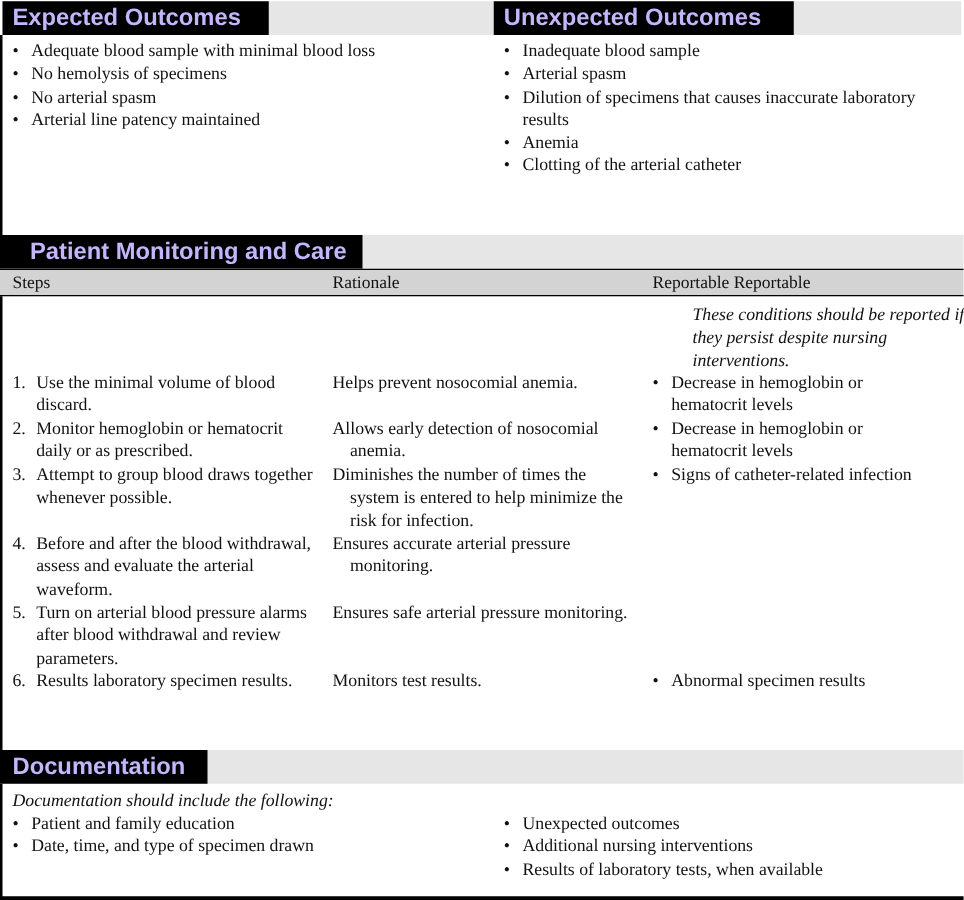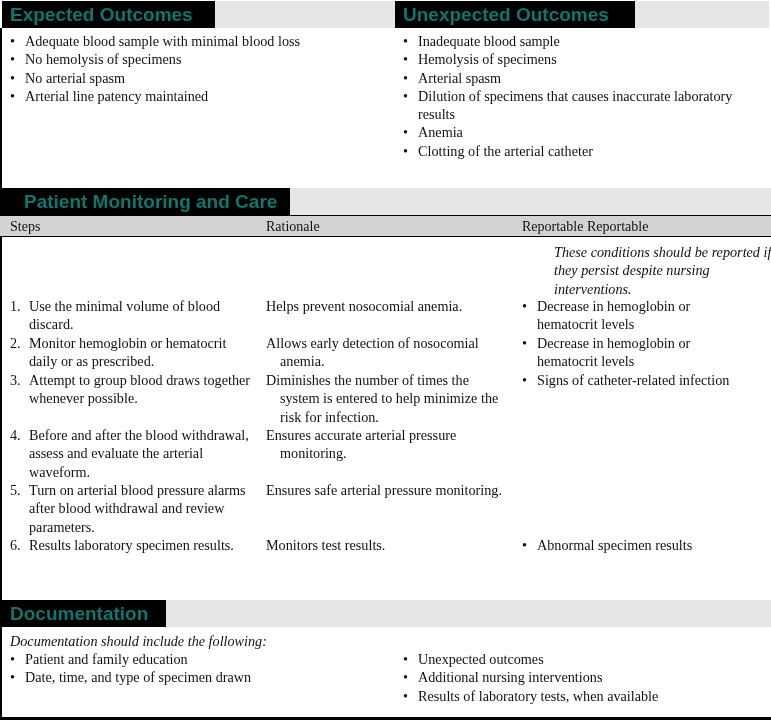--- a/index.html
+++ b/index.html
@@ -1,19 +1,19 @@
 <!DOCTYPE html>
 <html><head>
 <meta charset="utf-8">
 <style>
   html, body { margin: 0; padding: 0; background: #ffffff; }
   body { width: 771px; height: 720px; position: relative; overflow: hidden;
          font-family: "Liberation Serif", "DejaVu Serif", serif; color: #111; font-size: 14.2px; }
   .hdr-bar { position: absolute; height: 27px; background: #e6e6e6; }
-  .hdr-tab { position: absolute; height: 27px; background: #000; color: #0f766e;
+  .hdr-tab { position: absolute; height: 27px; background: #000; color: #c4b5fd;
              font-family: "Liberation Sans", "DejaVu Sans", sans-serif; font-weight: bold;
              font-size: 19px; line-height: 27px; padding: 0 8px; box-sizing: border-box; white-space: nowrap; }
   ul.bl { list-style: none; margin: 0; padding: 0; position: absolute; }
   ul.bl li { position: relative; padding-left: 15px; line-height: 18.3px; }
   ul.bl li::before { content: "\2022"; position: absolute; left: 0; top: 0; }
   .leftbar { position: absolute; left: 0; width: 2px; background: #000; }
   .colhdr { position: absolute; left: 0; top: 215px; width: 771px; height: 22px; background: #d3d3d3;
             border-top: 1px solid #000; border-bottom: 1px solid #000; box-sizing: border-box; }
   .colhdr span { position: absolute; top: 1px; line-height: 19px; font-size: 14px; }
   .step { position: absolute; left: 10px; width: 245px; line-height: 18.3px; }
@@ -34,21 +34,20 @@
 
 <ul class="bl" style="left:10px; top:32px; width:370px;">
   <li>Adequate blood sample with minimal blood loss</li>
   <li>No hemolysis of specimens</li>
   <li>No arterial spasm</li>
   <li>Arterial line patency maintained</li>
 </ul>
 
 <ul class="bl" style="left:403px; top:32px; width:366px;">
   <li>Inadequate blood sample</li>
-  <li>Hemolysis of specimens</li>
   <li>Arterial spasm</li>
   <li>Dilution of specimens that causes inaccurate laboratory results</li>
   <li>Anemia</li>
   <li>Clotting of the arterial catheter</li>
 </ul>
 
 <div class="leftbar" style="top:28px; height:692px;"></div>
 
 <div class="hdr-bar" style="left:0; top:188px; width:771px;"></div>
 <div class="hdr-tab" style="left:0; top:188px; width:290px; padding-left:24px;">Patient Monitoring and Care</div>

